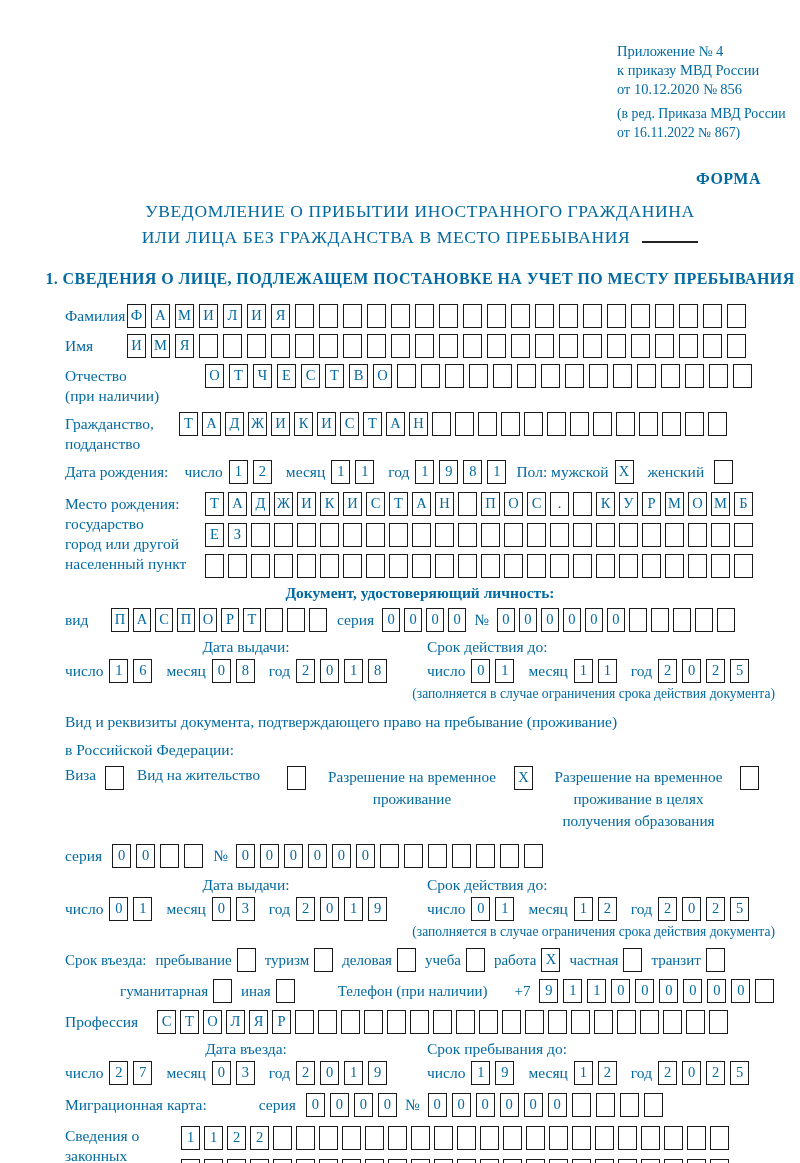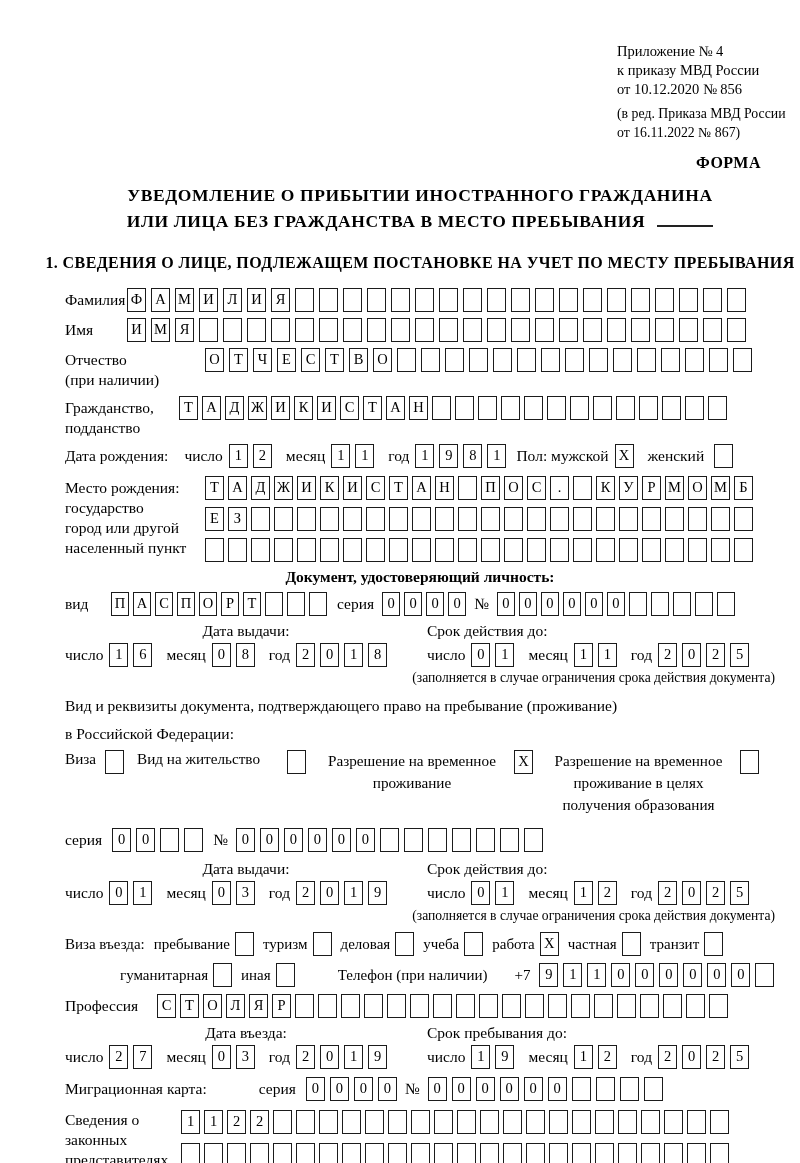--- a/index.html
+++ b/index.html
@@ -3,27 +3,27 @@
 <meta charset="utf-8">
 <style>
   html,body{margin:0;padding:0;background:#fff;}
   .page{
     position:relative;
     width:800px;height:1163px;
     box-sizing:border-box;
     padding:42px 25px 10px 65px;
     background:#fff;
     font-family:"Liberation Serif","DejaVu Serif",serif;
-    color:#000000;
+    color:#0369a1;
     overflow:hidden;
   }
   .hdr{margin-left:552px;font-size:14.5px;line-height:19px;white-space:nowrap;}
   .hdr .ed{margin-top:5px;font-size:13.8px;}
-  .forma{text-align:right;padding-right:14px;font-weight:bold;font-size:16px;margin-top:12px;letter-spacing:.5px;}
-  .title{text-align:center;font-weight:bold;font-size:17.5px;line-height:26px;margin-top:10px;letter-spacing:.6px;}
+  .forma{text-align:right;padding-right:14px;font-weight:bold;font-size:16px;margin-top:28px;letter-spacing:.5px;}
+  .title{text-align:center;font-weight:normal;font-size:17.5px;line-height:26px;margin-top:10px;letter-spacing:.6px;}
   .uline{display:inline-block;width:56px;border-bottom:2.2px solid #222;height:.95em;margin-left:12px;}
   .sec{margin:20px 0 16px -30px;width:770px;text-align:center;font-weight:bold;font-size:16px;letter-spacing:.4px;}
   .frow{display:flex;align-items:flex-start;margin-bottom:6px;}
   .lab{font-size:15.5px;line-height:20px;padding-top:2px;flex:none;}
   .w62{width:62px}.w140{width:140px}.w114{width:114px}.w46{width:46px}.w92{width:92px}.w185{width:185px}
   .bx{display:flex;gap:5px;flex:none;}
   .g4{gap:4px;}
   .tight .cell{width:18px;}
   .tight{gap:4px;}
   .cell{
@@ -505,21 +505,21 @@
           <span class="cell">2</span>
           <span class="cell">0</span>
           <span class="cell">2</span>
           <span class="cell">5</span>
         </span>
     </span>
   </div>
   <div class="note">(заполняется в случае ограничения срока действия документа)</div>
 
   <div class="optrow">
-    <span>Виза въезда:</span>
+    <span>Срок въезда:</span>
     <span class="popt">
       <span>пребывание</span>
       <span class="bx">
           <span class="cell"></span>
         </span>
     </span>
     <span class="popt">
       <span>туризм</span>
       <span class="bx">
           <span class="cell"></span>

